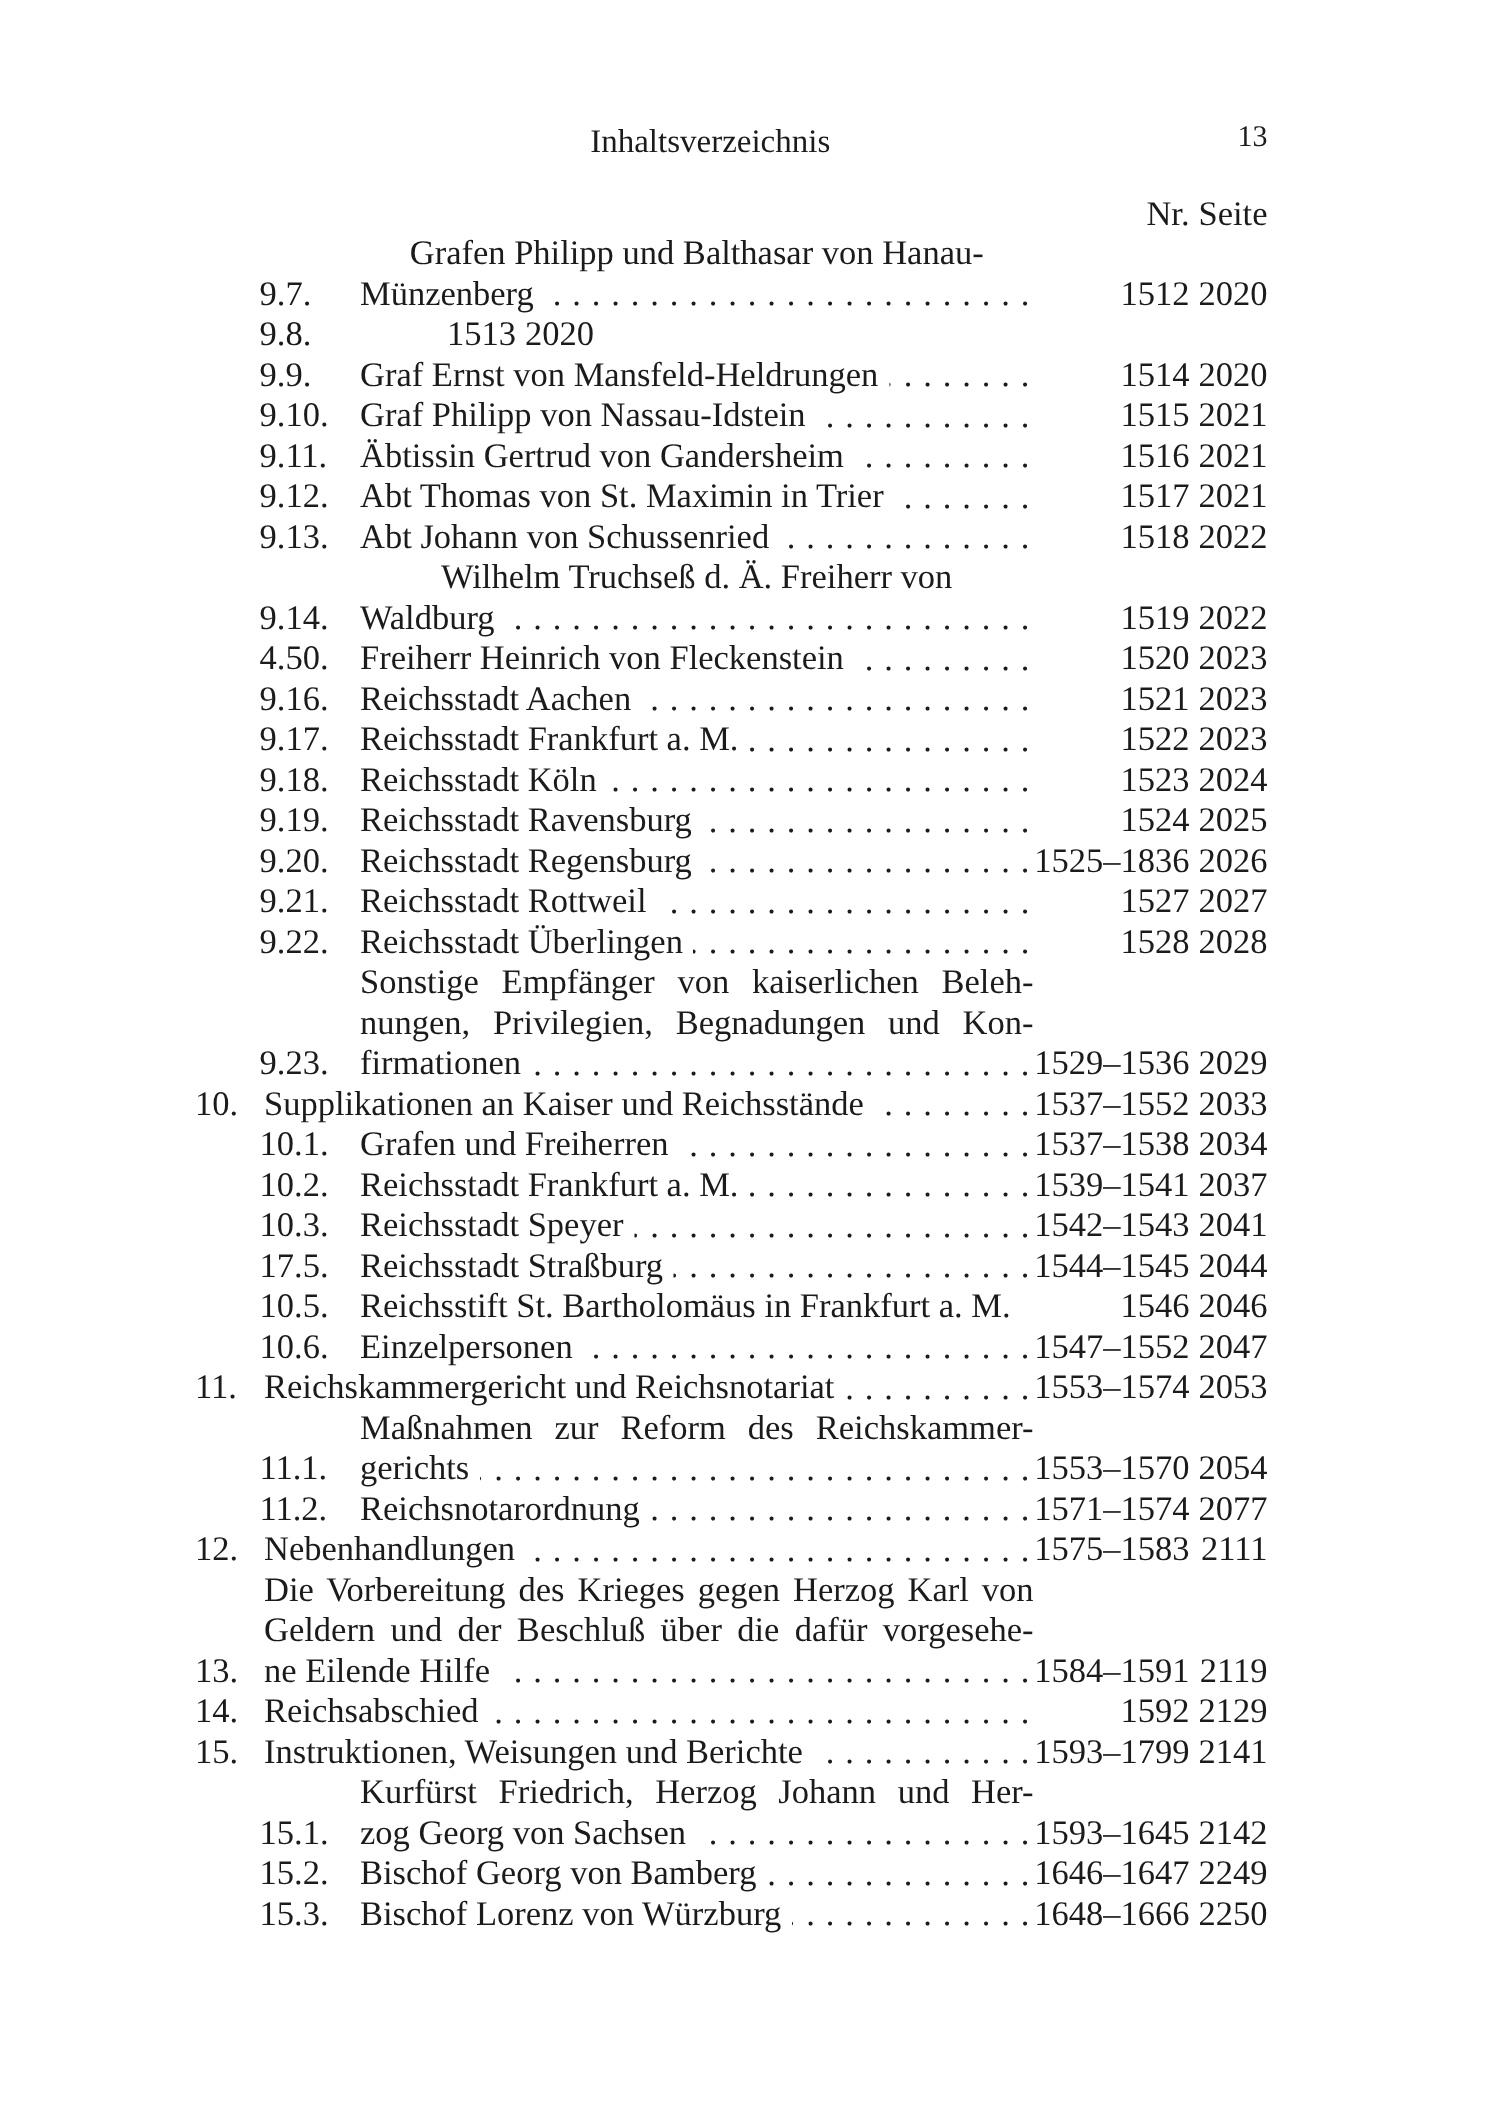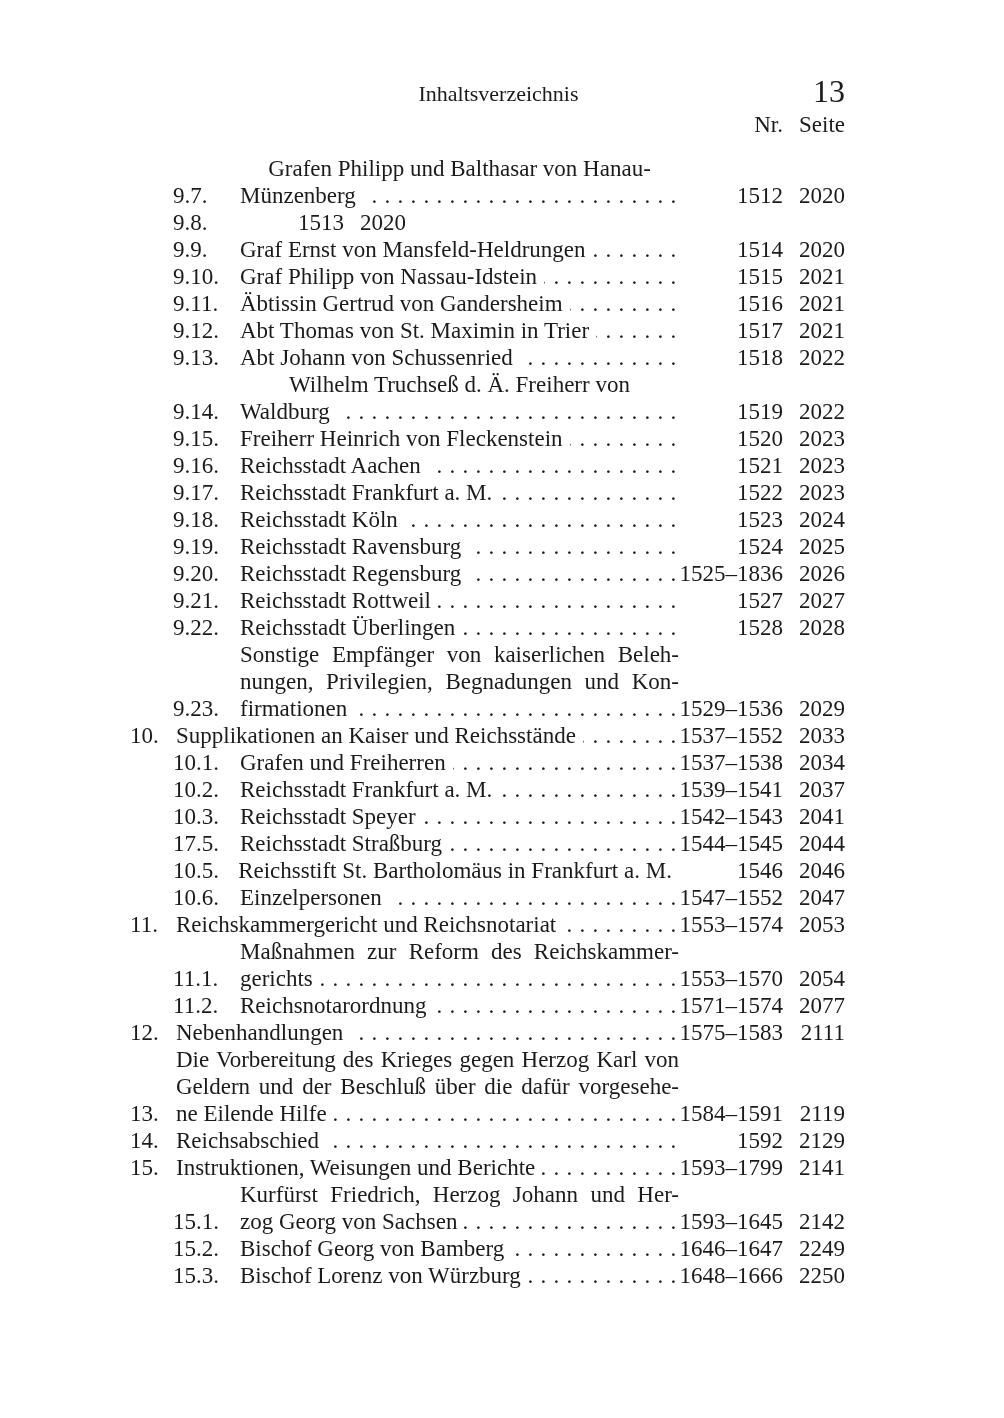--- a/index.html
+++ b/index.html
@@ -14,24 +14,23 @@
     background:#ffffff;overflow:hidden;
   }
   
   .head{
     position:absolute;top:80px;left:130px;width:715px;height:27px;
     font-size:22px;line-height:27px;
   }
   .htitle{
     position:absolute;left:50%;transform:translateX(calc(-50% - 14px));
     white-space:nowrap;
-    margin-left:25px;
   }
   .pageno{
-    position:absolute;right:0;top:-2px;font-size:32px;
+    position:absolute;right:0;top:-2px;font-size:20px;
   }
   
   .row{
     display:flex;align-items:flex-end;
     font-size:23px;line-height:27px;
   }
   .num{flex:0 0 auto;white-space:nowrap;}
   .lvl1 > .num{width:46px;}
   .lvl2 > .num{margin-left:43px;width:67px;}
   .title{flex:1 1 auto;min-width:0;}
@@ -42,23 +41,23 @@
   .leader{
     flex:1 1 auto;overflow:hidden;white-space:nowrap;
     direction:rtl;margin:0 2px 0 7px;
   }
   .leader::after{
     letter-spacing:0.75px;
     content:". . . . . . . . . . . . . . . . . . . . . . . . . . . . . . . . . . . . . . . . . . . . . . . . . . . . . . . . . . . . . . . . . . . . . . . .";
   }
   .leader.nodots::after{content:none;}
   .nr{flex:0 0 104px;text-align:right;white-space:nowrap;}
-  .page{flex:0 0 52px;margin-left:10px;text-align:right;white-space:nowrap;}
+  .page{flex:0 0 52px;text-align:right;white-space:nowrap;}
   
-  .colhead{position:absolute;top:111px;left:130px;width:715px;}
+  .colhead{position:absolute;top:129px;left:130px;width:715px;}
   
   .toc{position:absolute;top:155px;left:130px;width:715px;}
 </style>
 </head>
 <body>
 
 <div class="sheet">
 
   <div class="head">
     <span class="htitle">Inhaltsverzeichnis</span>
@@ -150,21 +149,21 @@
           <div class="pre">Wilhelm Truchseß d. Ä. Freiherr von</div>
           <div class="lastline">
             <span class="t">Waldburg</span>
             <span class="leader"></span>
           </div>
         </div>
         <span class="nr">1519</span>
         <span class="page">2022</span>
       </div>
       <div class="row lvl2">
-        <span class="num">9.15.</span>
+        <span class="num">4.50.</span>
         <div class="title">
           <div class="lastline">
             <span class="t">Freiherr Heinrich von Fleckenstein</span>
             <span class="leader"></span>
           </div>
         </div>
         <span class="nr">1520</span>
         <span class="page">2023</span>
       </div>
       <div class="row lvl2">

